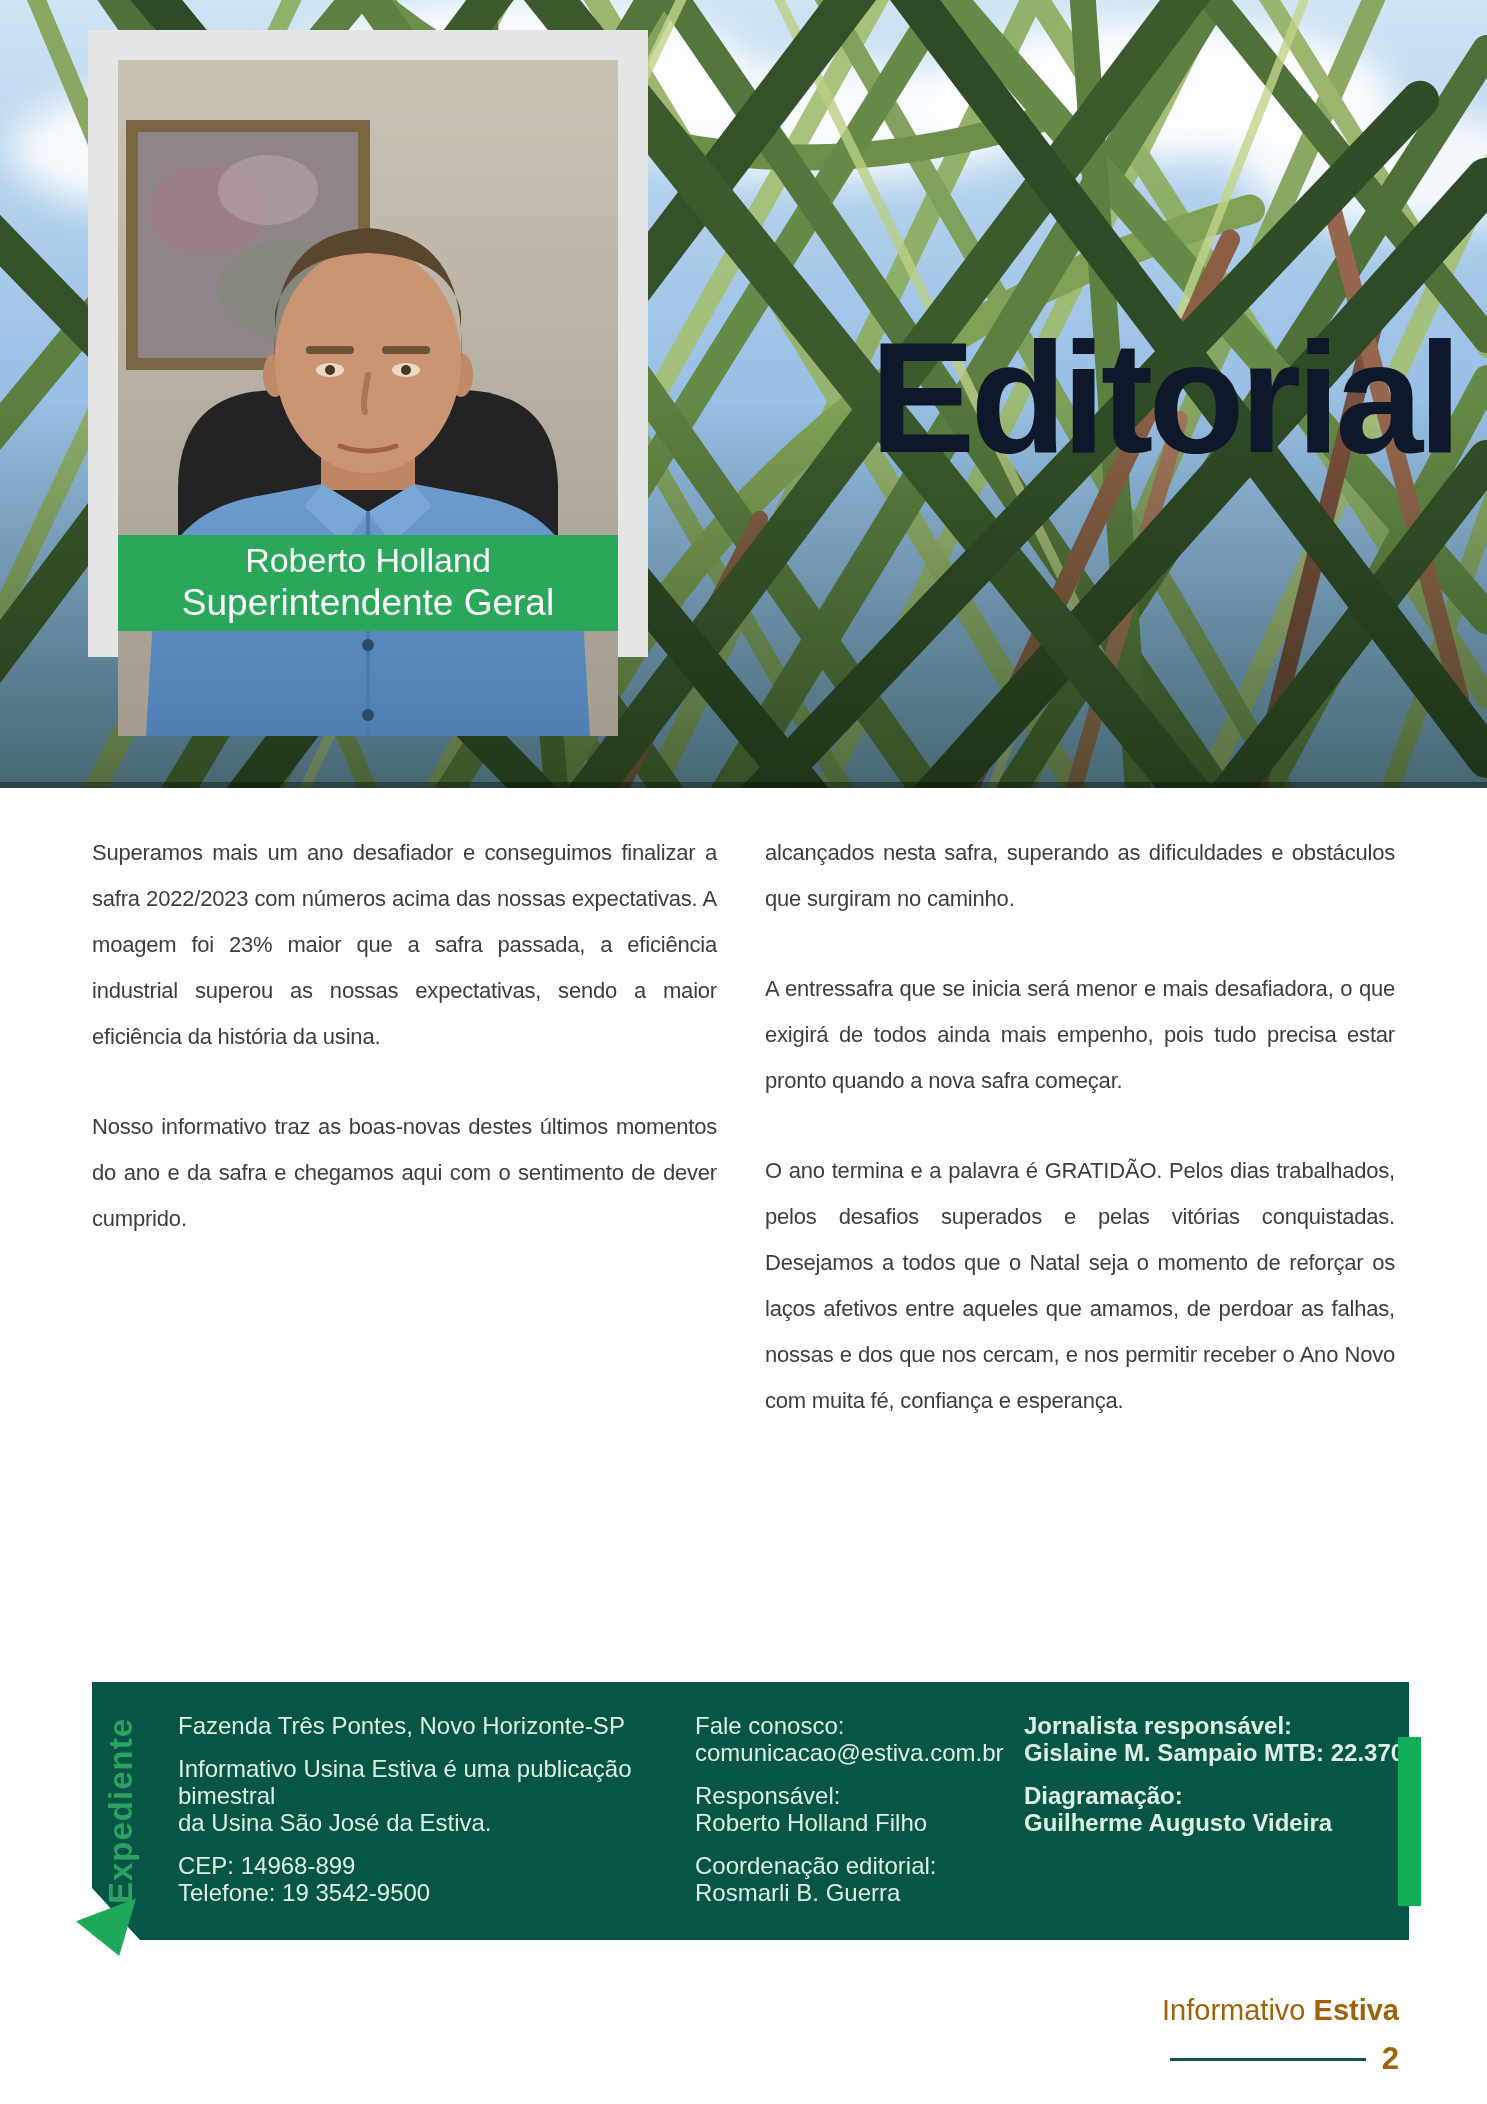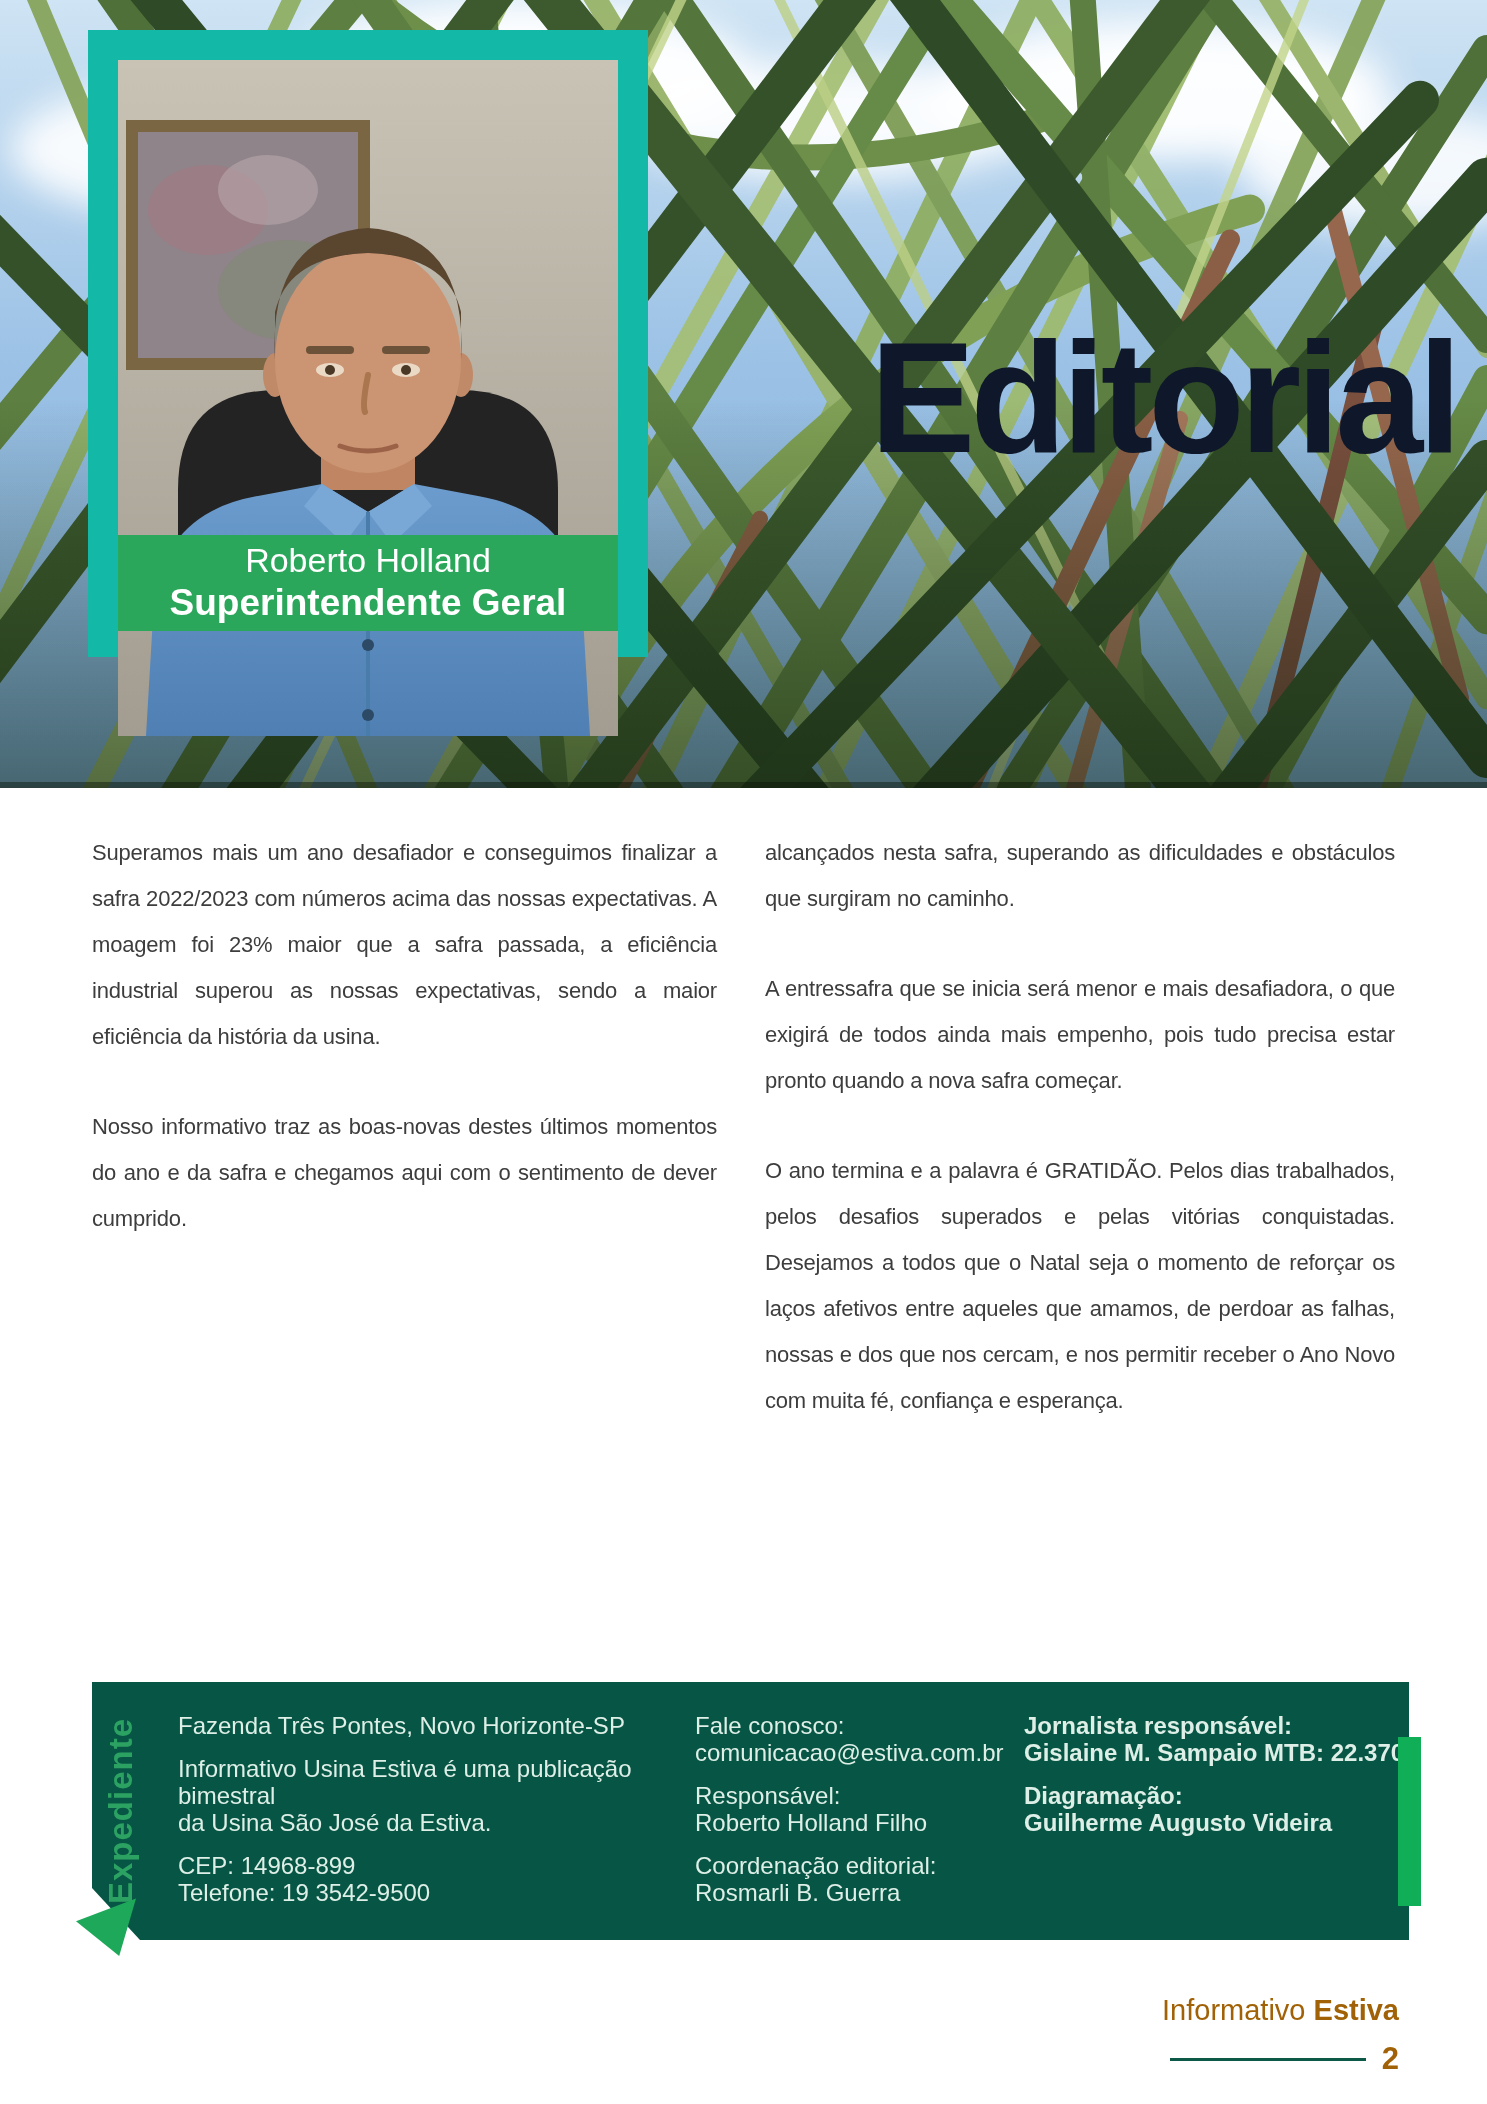--- a/index.html
+++ b/index.html
@@ -10,29 +10,29 @@
 
   
   .hero { position:absolute; left:0; top:0; width:1487px; height:788px; overflow:hidden; }
   .hero-bg { position:absolute; left:0; top:0; width:100%; height:100%; display:block; }
   .hero-title {
     position:absolute; right:30px; top:318px; margin:0;
     font-size:158px; font-weight:700; letter-spacing:-5px; line-height:1; color:#0f172a;
   }
 
   
-  .portrait-frame { position:absolute; left:88px; top:30px; width:560px; height:627px; background:#14b8a6; }
+  .portrait-frame { position:absolute; left:88px; top:30px; width:560px; height:627px; background:#e5e5e5; }
   .portrait-photo { position:absolute; left:30px; top:30px; width:500px; height:676px; display:block; }
   .nameplate {
     position:absolute; left:30px; right:30px; bottom:26px; height:96px;
     background:#2aa75a; color:#ffffff; text-align:center;
     display:flex; flex-direction:column; justify-content:center; gap:3px;
   }
   .nameplate-name { font-size:34px; font-weight:400; line-height:1.1; }
-  .nameplate-role { font-size:37px; font-weight:700; line-height:1.1;text-align:center; }
+  .nameplate-role { font-size:37px; font-weight:400; line-height:1.1;text-align:center; }
 
   
   .col { position:absolute; top:830px; color:#3d3d3d; font-size:22px; line-height:46px;
          text-align:justify; letter-spacing:-0.2px; }
   .col p { margin:0 0 44px 0; }
   .col-left  { left:92px;  width:625px; }
   .col-right { left:765px; width:630px; }
 
   
   .expediente {

